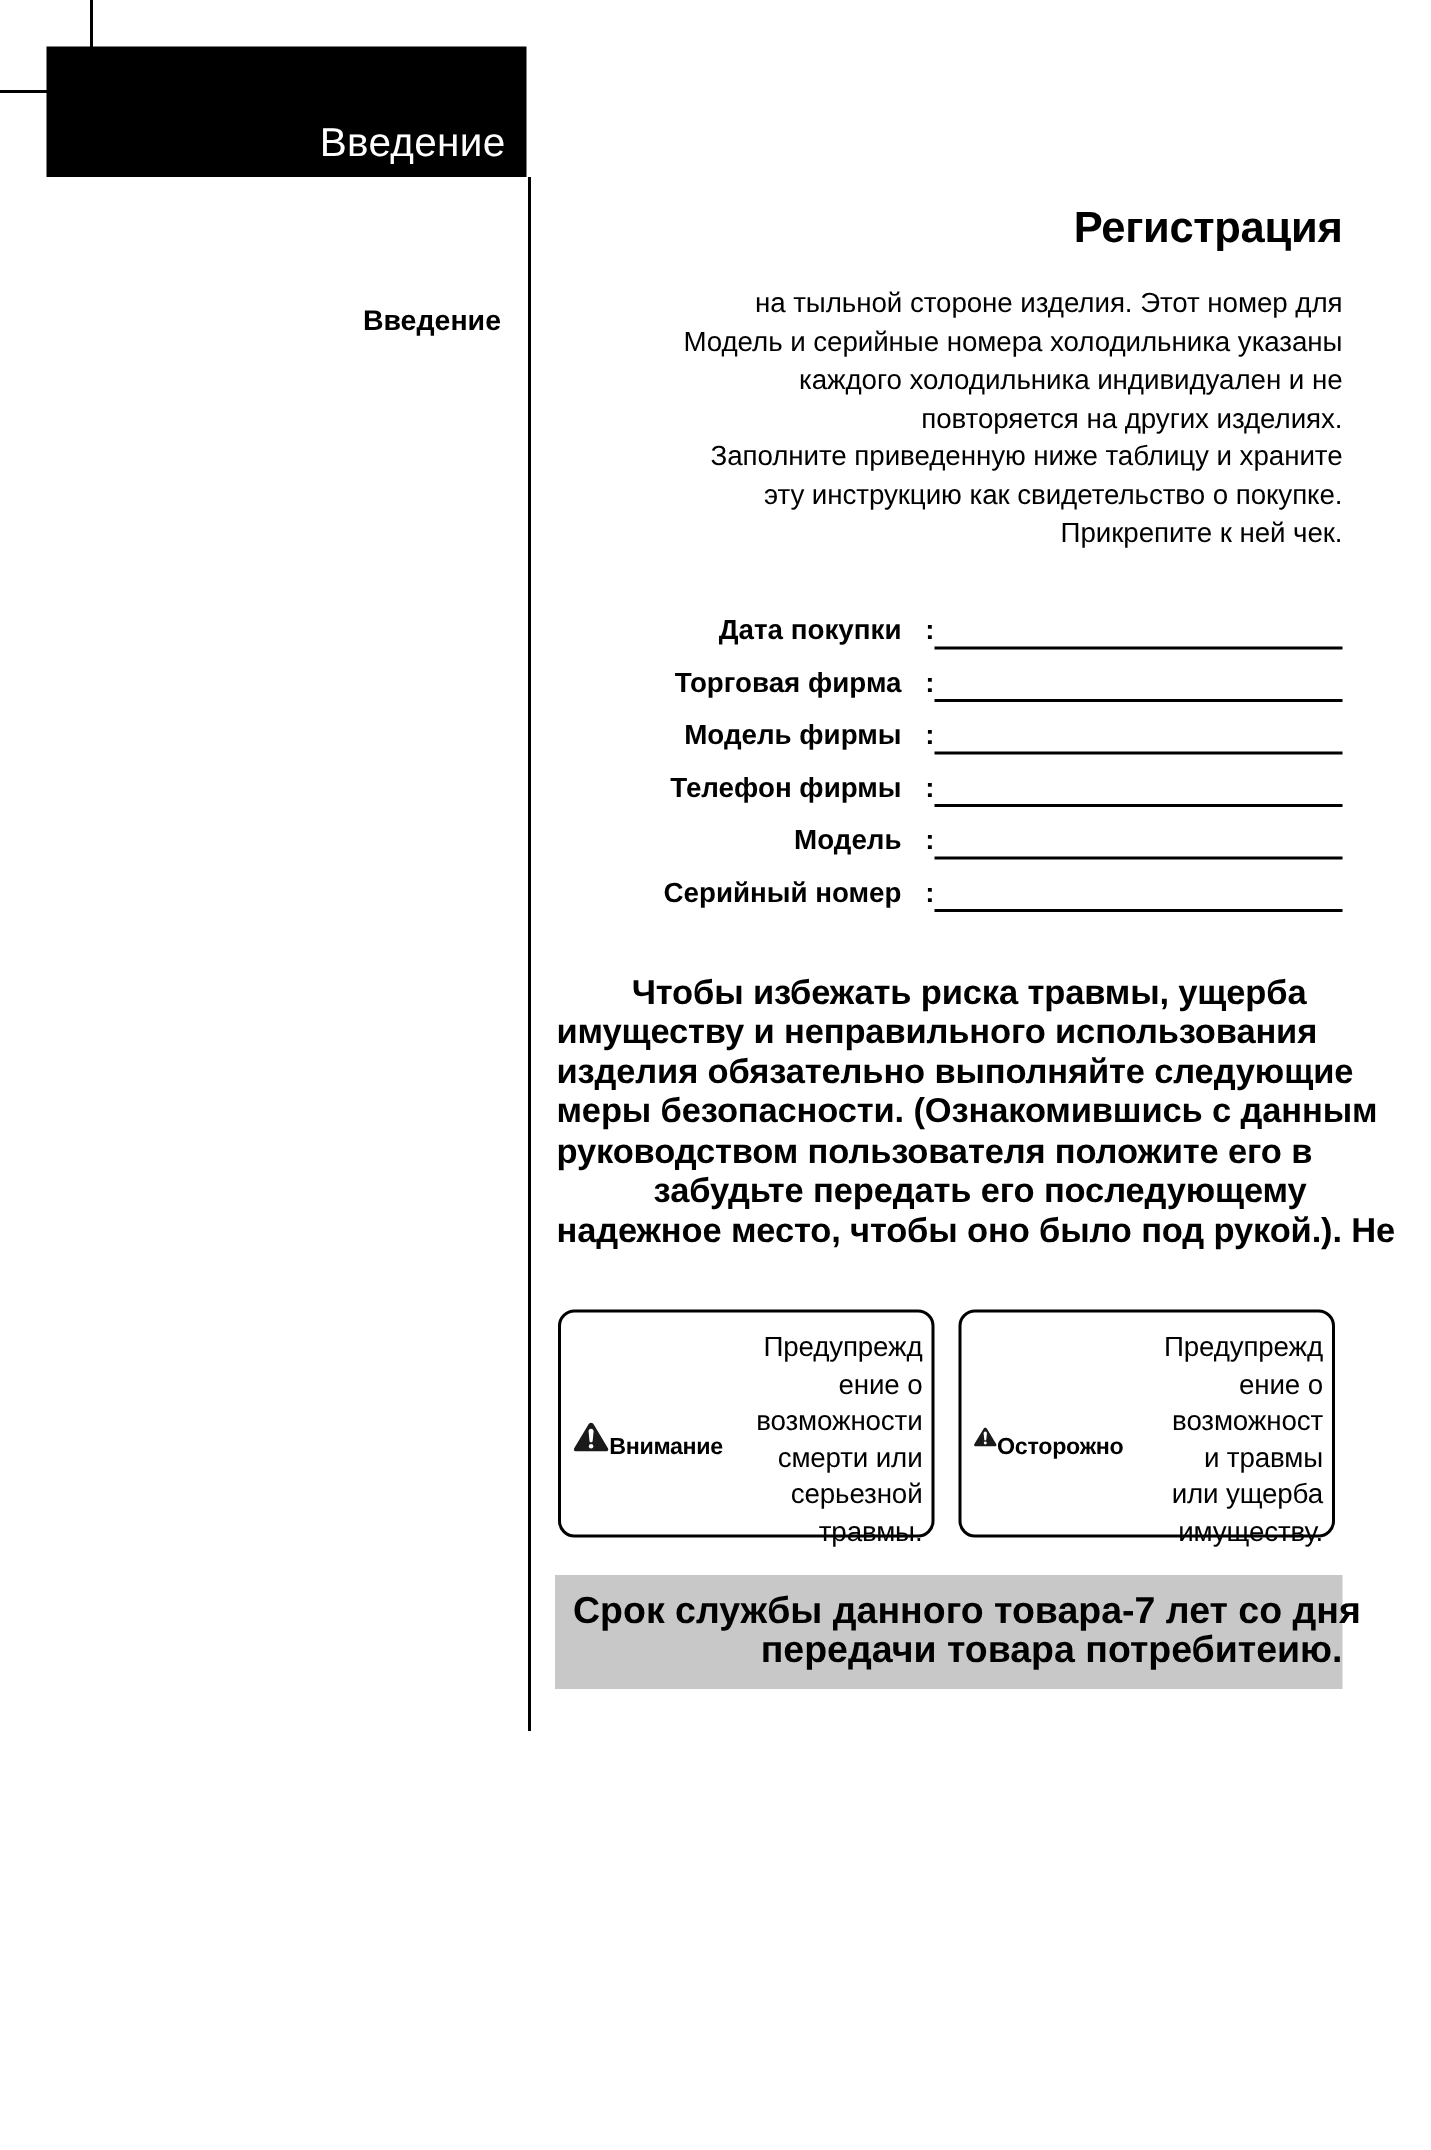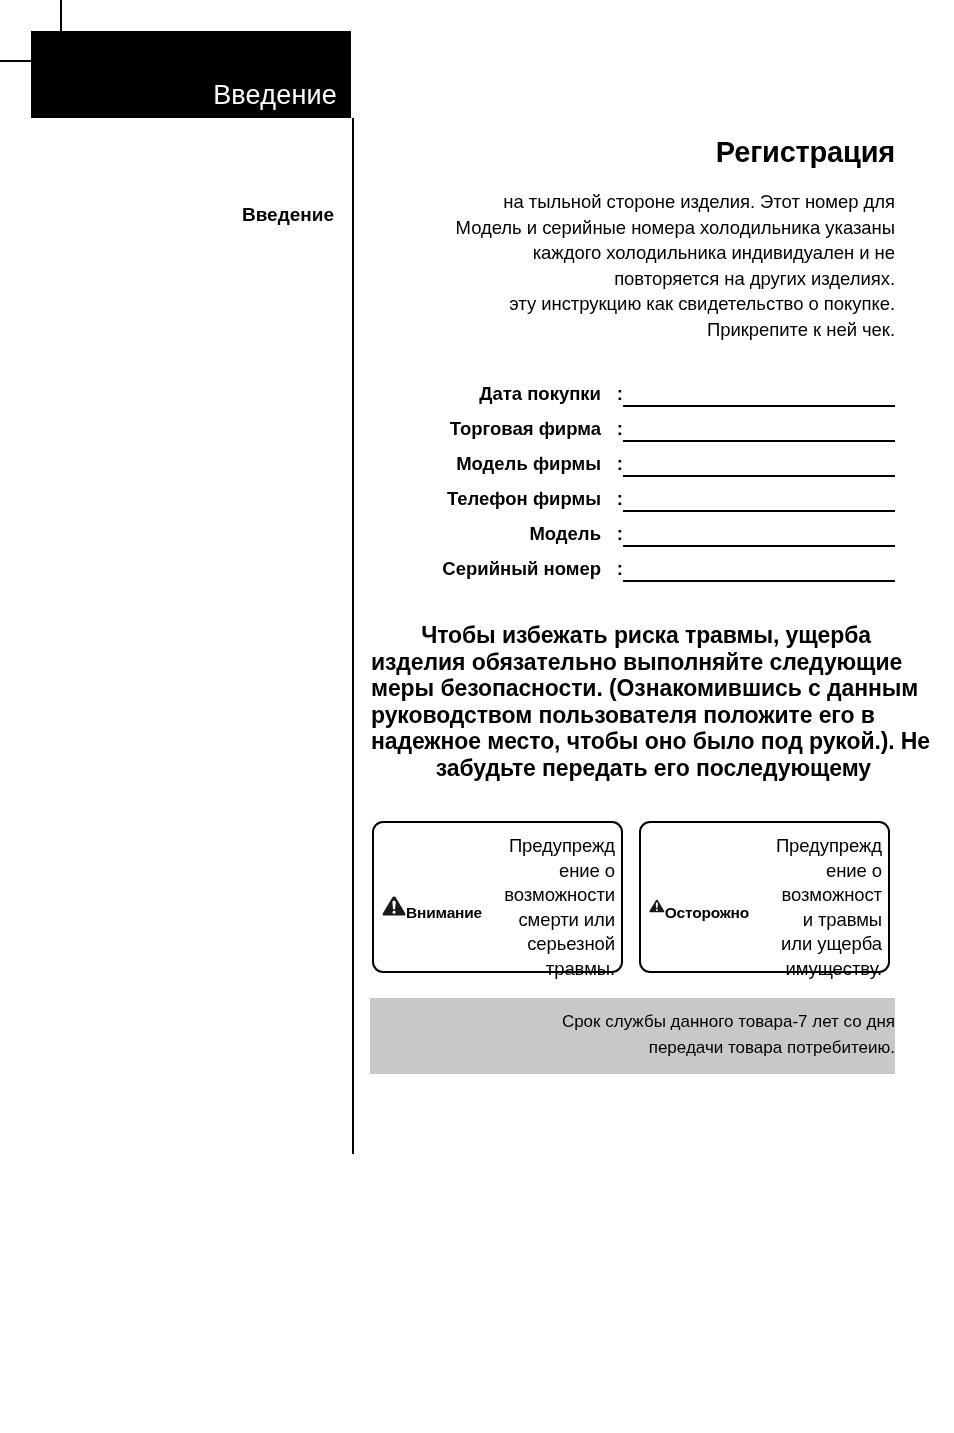--- a/index.html
+++ b/index.html
@@ -186,23 +186,24 @@
   
   .gray-band {
     margin: 25px 0 0 -1px;
     width: 525px;
     background: #c8c8c8;
     padding: 11px 0 13px 12px;
     box-sizing: border-box;
   }
   .gray-band .ln {
     display: block;
-    font-size: 17px;
+    font-size: 25px;
     line-height: 26px;
     white-space: nowrap;
+    font-weight: bold;
   }
 
   
   .page-badge {
     position: absolute;
     left: 331px;
     top: 1298px;
     width: 44px;
     height: 44px;
     border-radius: 50%;
@@ -240,20 +241,21 @@
 
   <div class="col">
 
     <h1 class="h1">Регистрация</h1>
 
     <div class="intro-para">
       <span class="ln">на тыльной стороне изделия. Этот номер для</span>
       <span class="ln">Модель и серийные номера холодильника указаны</span>
       <span class="ln">каждого холодильника индивидуален и не</span>
       <span class="ln">повторяется на других изделиях.</span>
+      <span class="ln">Заполните приведенную ниже таблицу и храните</span>
       <span class="ln">эту инструкцию как свидетельство о покупке.</span>
       <span class="ln">Прикрепите к ней чек.</span>
     </div>
 
     <div class="form">
 
       <div class="form-row">
         <div class="form-label">Дата покупки</div>
         <div class="form-colon">:</div>
         <div class="form-blank"></div>
@@ -287,25 +289,26 @@
         <div class="form-label">Серийный номер</div>
         <div class="form-colon">:</div>
         <div class="form-blank"></div>
       </div>
 
     </div>
 
 
     <div class="safety-note">
       <span class="ln">Чтобы избежать риска травмы, ущерба</span>
+      <span class="ln">имуществу и неправильного использования</span>
       <span class="ln">изделия обязательно выполняйте следующие</span>
       <span class="ln">меры безопасности. (Ознакомившись с данным</span>
       <span class="ln">руководством пользователя положите его в</span>
+      <span class="ln">забудьте передать его последующему</span>
       <span class="ln">надежное место, чтобы оно было под рукой.). Не</span>
-      <span class="ln">забудьте передать его последующему</span>
     </div>
 
     <div class="warn-row">
 
       <div class="warn-box">
         <div class="warn-icon-col">
           <svg class="tri" width="74" height="62" viewBox="0 0 74 62">
             <path d="M37 2 C39.6 2 41.5 3.6 42.8 5.9 L71.2 53.3 C72.4 55.4 72.6 57.3 71.5 58.7 C70.5 60 68.7 60.4 66.4 60.4 L7.6 60.4 C5.3 60.4 3.5 60 2.5 58.7 C1.4 57.3 1.6 55.4 2.8 53.3 L31.2 5.9 C32.5 3.6 34.4 2 37 2 Z" fill="#1a1a1a"></path>
             <path d="M37 14 C40.2 14 42.3 16.6 42.1 19.9 L40.3 38.6 C40.1 40.6 38.8 41.8 37 41.8 C35.2 41.8 33.9 40.6 33.7 38.6 L31.9 19.9 C31.7 16.6 33.8 14 37 14 Z" fill="#ffffff"></path>
             <circle cx="37" cy="50" r="4.6" fill="#ffffff"></circle>

